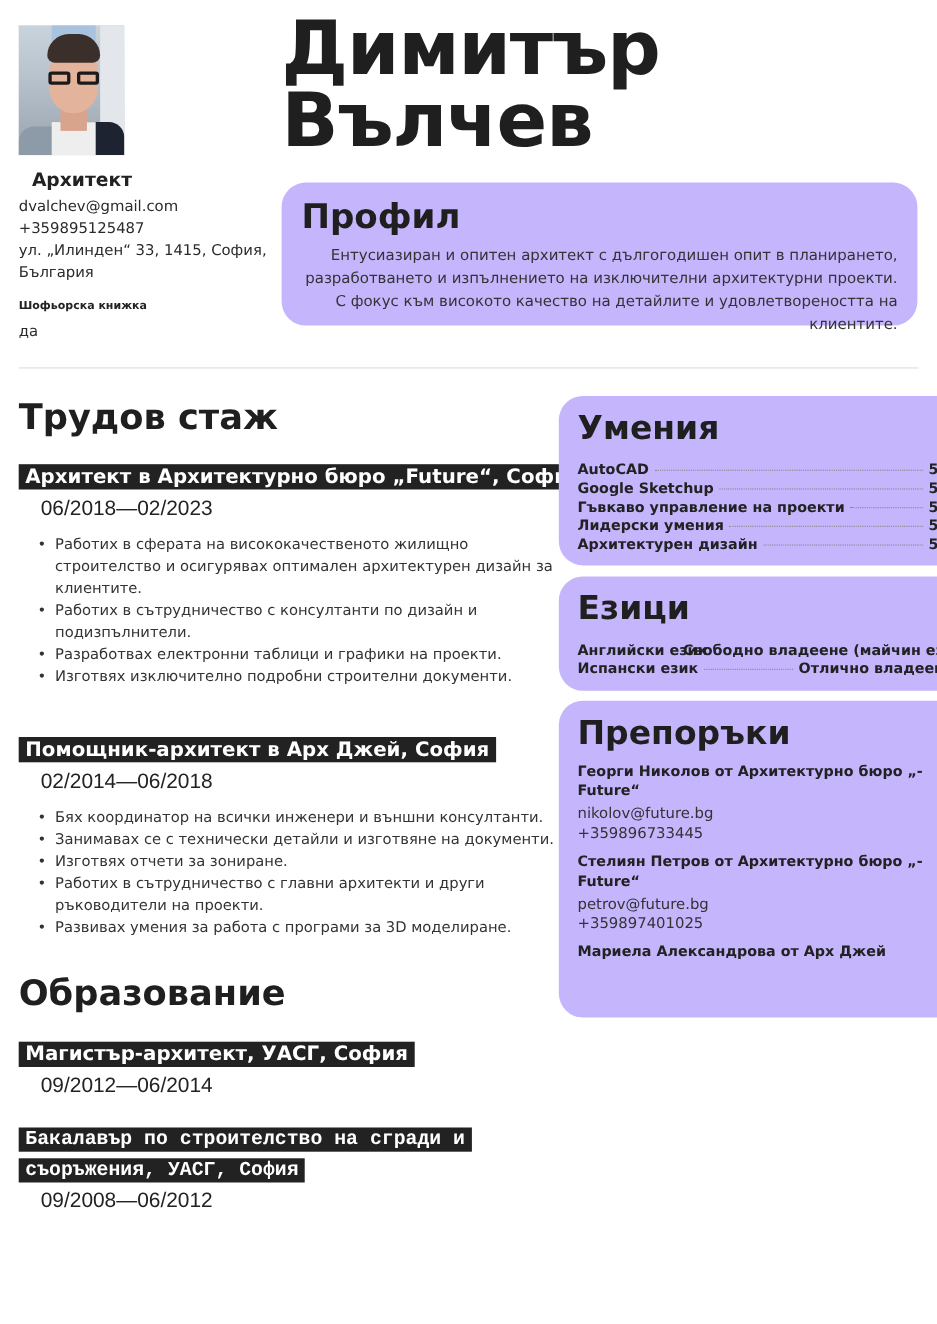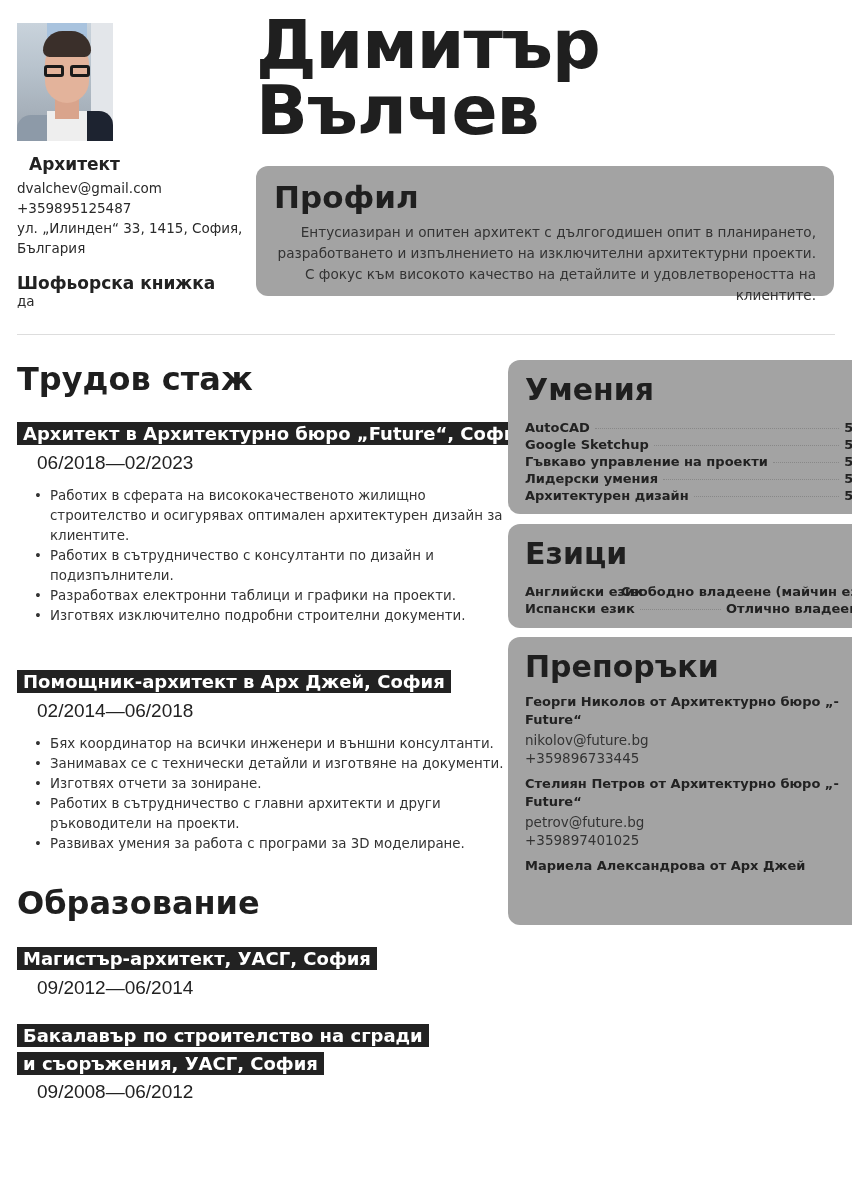--- a/index.html
+++ b/index.html
@@ -19,26 +19,26 @@
     .photo .glasses span { position: absolute; top: 0; width: 20px; height: 12px; border: 3px solid #1a1a1a; border-radius: 3px; }
     .photo .glasses span:first-child { left: 0; }
     .photo .glasses span:last-child { right: 0; }
     .photo .neck { position: absolute; left: 38px; top: 76px; width: 24px; height: 20px; background: #d9a48c; }
     .photo .shirt { position: absolute; left: 30px; top: 88px; width: 40px; height: 30px; background: #eeeeee; }
     .photo .jacket-l { position: absolute; left: 0; top: 92px; width: 36px; height: 30px; background: #8d9aa8; border-radius: 14px 0 0 0; }
     .photo .jacket-r { position: absolute; right: 0; top: 88px; width: 36px; height: 34px; background: #1d2330; border-radius: 0 14px 0 0; }
 
     .job-title { position: absolute; left: 17px; top: 154px; font-size: 17px; font-weight: bold; color: #222; margin-left: 12px; }
     .contact { position: absolute; left: 17px; top: 178px; width: 235px; font-size: 13.5px; line-height: 20px; color: #2a2a2a; }
-    .license-label { position: absolute; left: 17px; top: 273px; font-size: 17px; font-weight: bold; color: #222; }
+    .license-label { position: absolute; left: 17px; top: 273px; font-size: 10px; font-weight: bold; color: #222; }
     .license-value { position: absolute; left: 17px; top: 293px; font-size: 13.5px; color: #2a2a2a; }
 
     .name { position: absolute; left: 256px; top: 12px; font-size: 68px; font-weight: bold; line-height: 66px; letter-spacing: -1px; color: #1f1f1f; }
 
-    .card { position: absolute; background: #a3a3a3; border-radius: 12px; }
+    .card { position: absolute; background: #c4b5fd; border-radius: 22px; }
     .profile-card { left: 256px; top: 166px; width: 578px; height: 130px; padding: 12px 18px; }
     .card h2 { font-size: 31px; font-weight: bold; color: #1f1f1f; line-height: 38px; }
     .profile-text { font-size: 13.6px; line-height: 21px; color: #333; margin-top: 6px; text-align: right; }
 
     .divider { position: absolute; left: 17px; top: 334px; width: 818px; height: 1px; background: #dddddd; }
 
     .section-title { position: absolute; left: 17px; font-size: 32px; font-weight: bold; color: #1f1f1f; }
     .entry-title { position: absolute; left: 17px; font-size: 18px; font-weight: bold; color: #ffffff; line-height: 28px; }
     .entry-title span { background: #222222; padding: 1px 6px; box-decoration-break: clone; -webkit-box-decoration-break: clone; }
     .entry-date { position: absolute; left: 17px; font-family: Liberation Sans, sans-serif; font-size: 19px; color: #222; margin-left: 20px; }
@@ -123,21 +123,21 @@
   <li>Изготвях отчети за зониране.</li>
   <li>Работих в сътрудничество с главни архитекти и други ръководители на проекти.</li>
   <li>Развивах умения за работа с програми за 3D моделиране.</li>
 </ul>
 
 <div class="section-title" style="top:884px;">Образование</div>
 
 <div class="entry-title" style="top:945px;"><span>Магистър-архитект, УАСГ, София</span></div>
 <div class="entry-date" style="top:977px;">09/2012—06/2014</div>
 
-<div class="entry-title" style="top:1022px; width:410px;"><span>Бакалавър по строителство на сгради и съоръжения, УАСГ, София</span></div>
+<div class="entry-title" style="top:1022px; width:410px;font-family:Liberation Mono, monospace;"><span>Бакалавър по строителство на сгради и съоръжения, УАСГ, София</span></div>
 <div class="entry-date" style="top:1081px;">09/2008—06/2012</div>
 
 <div class="card side-card skills-card">
   <h2>Умения</h2>
   <div class="rows">
     <div class="row">
         <span class="label">AutoCAD</span>
         <span class="dots"></span>
         <span class="value">5/5</span>
       </div>

